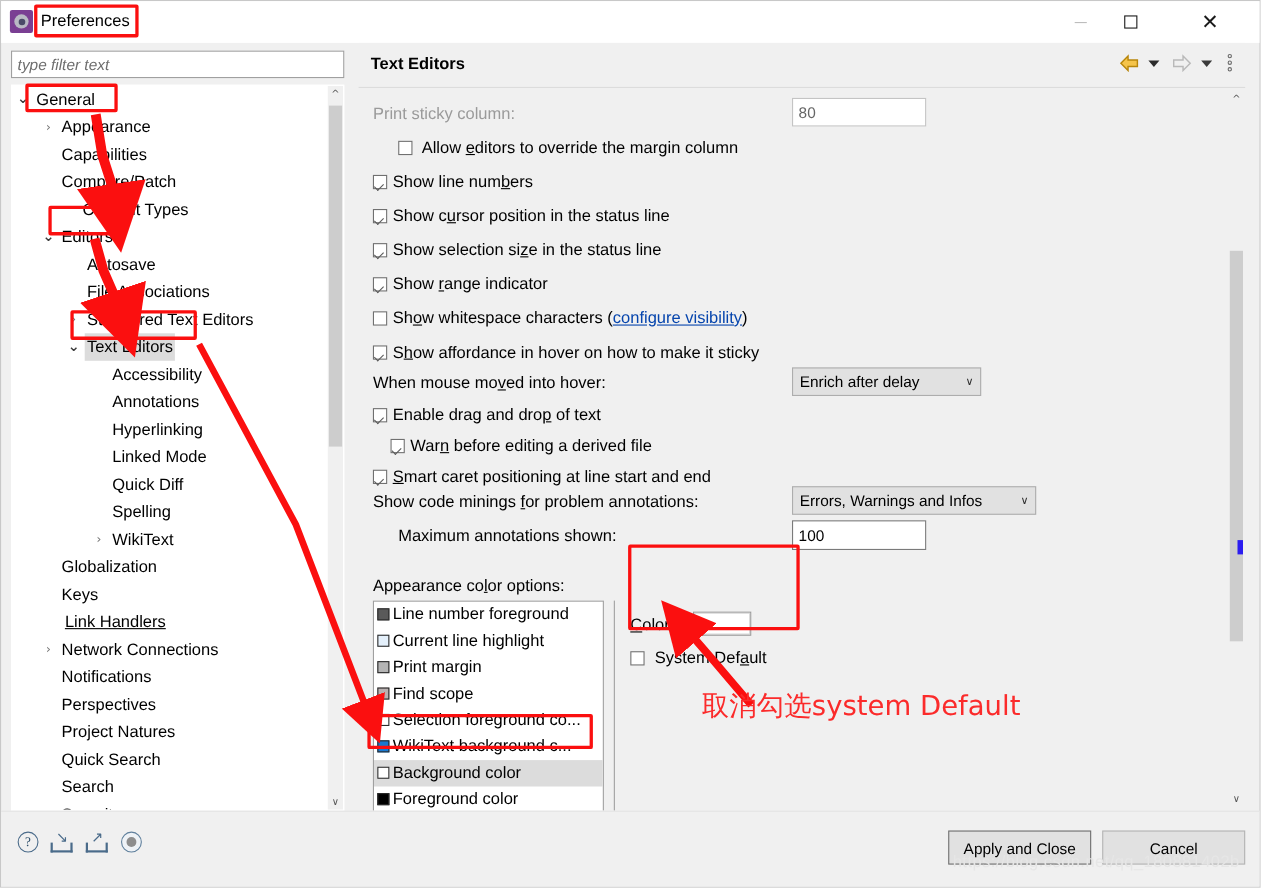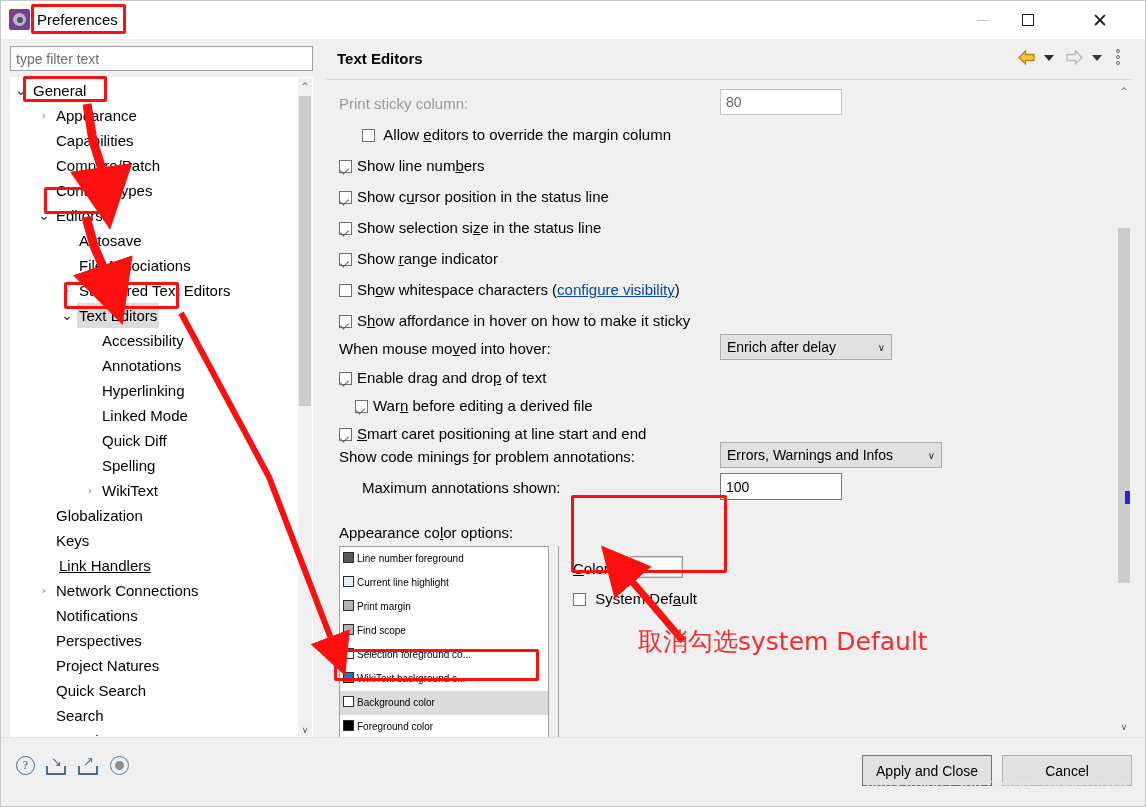--- a/index.html
+++ b/index.html
@@ -46,21 +46,21 @@
   #btn-close { right:22px; }
   #btn-min .glyph { width:11px; height:1px; background:#bdbdbd; }
   #btn-max .glyph { width:12px; height:12px; border:1.6px solid #1a1a1a; }
   #btn-close .glyph { font-size:19px; line-height:19px; color:#1a1a1a; font-family:"DejaVu Sans", sans-serif; }
 
   
   #filter-input {
     position:absolute; left:9px; top:45px; width:303px; height:25px;
     border:1px solid #a0a0a0; background:#fff;
     font-family:"Liberation Sans", sans-serif; font-size:14px;
-    padding:0 5px; color:#3b82f6; outline:none;
+    padding:0 5px; color:#3b82f6; outline:none;font-style:italic;
   }
   #filter-input::placeholder { color:#6e6e6e; opacity:1; }
 
   
   #tree-panel {
     position:absolute; left:9px; top:76px; width:303px; height:660px;
     background:#fff; border:1px solid #fff; overflow:hidden;
   }
   #tree-list { position:absolute; left:0; top:0; width:289px; }
   .tree-row {
@@ -164,21 +164,21 @@
 
   .label-dim { color:#9a9a9a; }
   .link { color:#0645ad; text-decoration:underline; }
 
   
   #color-list {
     position:absolute; left:13px; top:465px; width:210px; height:225px;
     background:#fff; border:1px solid #a0a0a0; overflow:hidden;
   }
   .clr-row {
-    height:24px; line-height:24px; font-size:10px;
+    height:24px; line-height:24px; font-size:15px;
     padding-left:3px; white-space:nowrap; cursor:default;
   }
   .clr-row.selected { background:#dcdcdc; }
   .sw {
     display:inline-block; width:11px; height:11px;
     border:1px solid #2b2b2b; vertical-align:-1px; margin-right:3px;
   }
   #color-right {
     position:absolute; left:232px; top:465px; width:240px; height:225px;
     border-left:1px solid #a0a0a0; background:#f0f0f0;
@@ -292,21 +292,21 @@
   </div>
 
   <input id="filter-input" type="text" value="" placeholder="type filter text" style="">
 
   <div id="tree-panel">
     <div id="tree-list">
         <div class="tree-row"><span class="twisty open" style="left: 2px; font-size: 13px; font-weight: bold;">⌄</span><span class="lbl" style="margin-left: 20px;">General</span></div>
         <div class="tree-row"><span class="twisty" style="left: 25px;">›</span><span class="lbl" style="margin-left: 43px;">Appearance</span></div>
         <div class="tree-row"><span class="lbl" style="margin-left: 43px;">Capabilities</span></div>
         <div class="tree-row"><span class="lbl" style="margin-left: 43px;">Compare/Patch</span></div>
-        <div class="tree-row"><span class="lbl" style="margin-left: 43px;">Content Types</span></div>
+        <div class="tree-row"><span class="lbl" style="margin-left: 62px;">Content Types</span></div>
         <div class="tree-row"><span class="twisty open" style="left: 25px; font-size: 13px; font-weight: bold;">⌄</span><span class="lbl" style="margin-left: 43px;">Editors</span></div>
         <div class="tree-row"><span class="lbl" style="margin-left: 66px;">Autosave</span></div>
         <div class="tree-row"><span class="lbl" style="margin-left: 66px;">File Associations</span></div>
         <div class="tree-row"><span class="twisty" style="left: 48px;">›</span><span class="lbl" style="margin-left: 66px;">Structured Text Editors</span></div>
         <div class="tree-row selected"><span class="twisty open" style="left: 48px; font-size: 13px; font-weight: bold;">⌄</span><span class="lbl" style="margin-left: 66px;">Text Editors</span></div>
         <div class="tree-row"><span class="lbl" style="margin-left: 89px;">Accessibility</span></div>
         <div class="tree-row"><span class="lbl" style="margin-left: 89px;">Annotations</span></div>
         <div class="tree-row"><span class="lbl" style="margin-left: 89px;">Hyperlinking</span></div>
         <div class="tree-row"><span class="lbl" style="margin-left: 89px;">Linked Mode</span></div>
         <div class="tree-row"><span class="lbl" style="margin-left: 89px;">Quick Diff</span></div>

